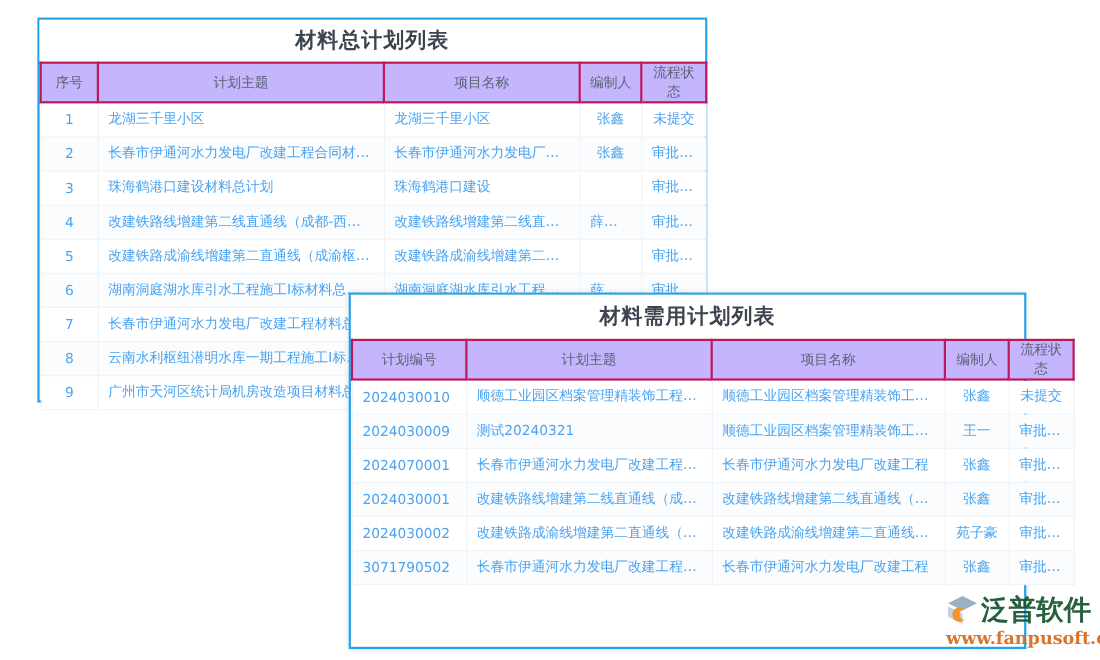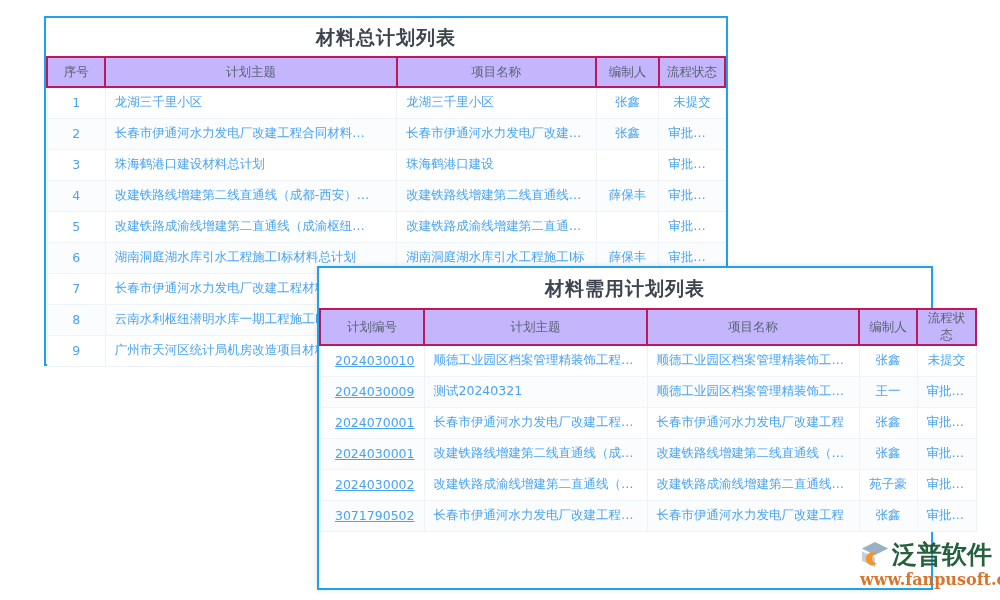--- a/index.html
+++ b/index.html
@@ -17,23 +17,23 @@
 
   .panel {
     position: absolute;
     background: #ffffff;
     border: 2px solid #1fa2e8;
     box-sizing: border-box;
   }
 
   
   #panel-total {
-    left: 44px;
+    left: 34px;
     top: 16px;
-    width: 684px;
+    width: 609px;
     height: 350px;
     z-index: 1;
   }
   
   #panel-demand {
     left: 317px;
     top: 266px;
     width: 616px;
     height: 324px;
     z-index: 2;
@@ -80,21 +80,21 @@
     white-space: nowrap;
     overflow: hidden;
     text-overflow: ellipsis;
     vertical-align: middle;
   }
   table.grid tbody tr:nth-child(even) td { background: #fafcfe; }
   table.grid tbody tr:nth-child(odd)  td { background: #ffffff; }
 
   td.c-center { text-align: center; }
   td.c-idx    { text-align: center; color: #6b7480; }
-  td.c-code   { text-align: right; color: #4aa3f0; text-decoration: underline; }
+  td.c-code   { text-align: left; color: #4aa3f0; }
   td.c-person { text-align: center; color: #4aa3f0; }
 
   .st-pending  { color: #7b5ce0; }
   .st-approved { color: #3aa655; }
 
   
   #watermark {
     position: absolute;
     left: 858px;
     top: 538px;

